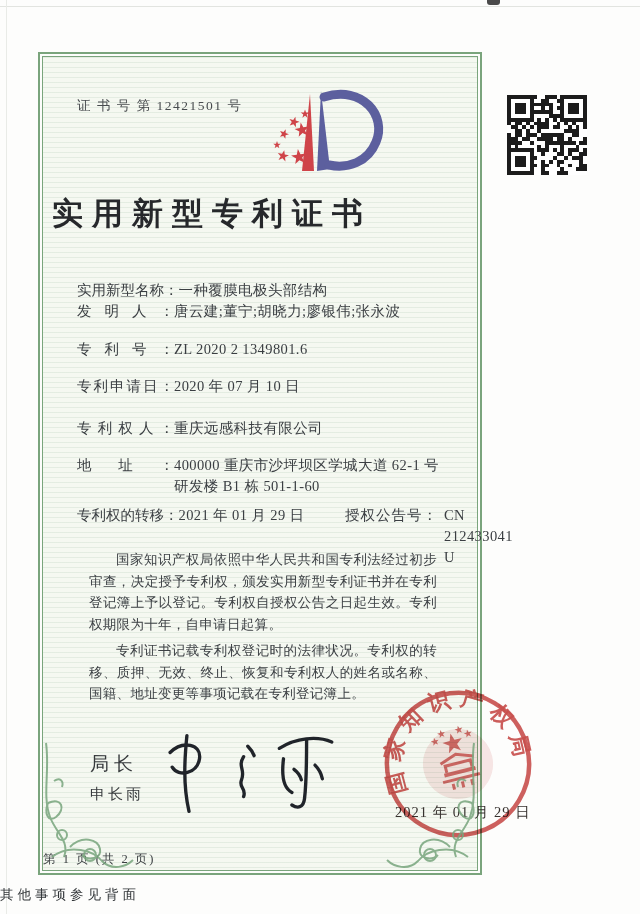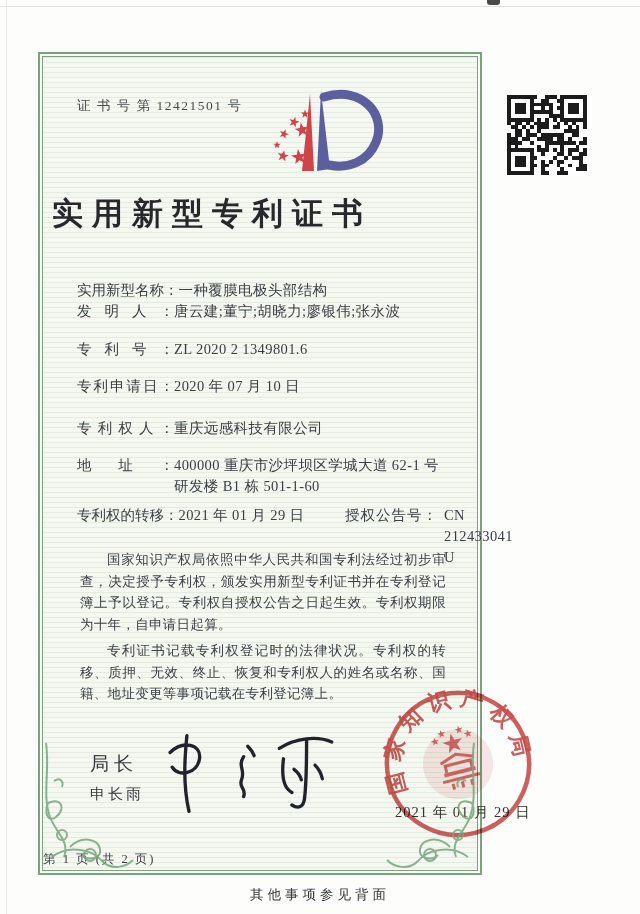--- a/index.html
+++ b/index.html
@@ -31,31 +31,31 @@
   .flabel{flex:0 0 97px;text-align-last:justify;white-space:nowrap}
   .fvalue{flex:1;letter-spacing:.4px}
   .cellA{flex:0 0 268px;display:flex}
   .cellB{flex:1;display:flex}
   .flabel2{white-space:nowrap;letter-spacing:1px;margin-right:6px}
   .mb27{}.mb17{margin-bottom:17px}.mb16{margin-bottom:16px}
   .mb21{margin-bottom:21px}.mb12{margin-bottom:16px}.mb8{margin-bottom:8px}
 
   .paras{position:absolute;left:30px;right:24px;top:492px;font-size:13.5px;line-height:21.5px;
          text-align:justify;color:#3d4145;letter-spacing:.3px}
-  .paras p{margin:0 7px 5px;text-indent:2em}
+  .paras p{margin:0 16px 5px;text-indent:2em}
 
   .sig-title{position:absolute;left:47px;top:694px;font-size:19px;letter-spacing:5px;color:#36393c}
   .sig-name{position:absolute;left:47px;top:728px;font-size:15px;letter-spacing:3px;color:#36393c}
   .sig-script{position:absolute;left:104px;top:664px;width:210px;height:105px}
 
   .seal{position:absolute;left:338px;top:630px;width:154px;height:154px;mix-blend-mode:multiply;opacity:.92}
   .seal-date{position:absolute;left:352px;top:746px;font-size:14.5px;letter-spacing:1px;color:#37322f;white-space:pre}
 
   .page-info{position:absolute;left:0;right:0;top:794px;text-align:left;font-size:12.5px;letter-spacing:2px;color:#3b3f42}
-  .back-note{position:absolute;left:0;right:0;top:886px;text-align:center;font-size:13.5px;letter-spacing:4px;color:#303437}
+  .back-note{position:absolute;left:0;right:0;top:886px;font-size:13.5px;letter-spacing:4px;color:#303437}
 
   .orn{position:absolute;bottom:-3px;width:96px;height:132px;color:#78a57d}
   .orn.left{left:-3px}
   .orn.right{right:-3px;transform:scaleX(-1)}
 </style>
 </head>
 <body>
 
 <div>
   <div class="page-edge-top"></div>

